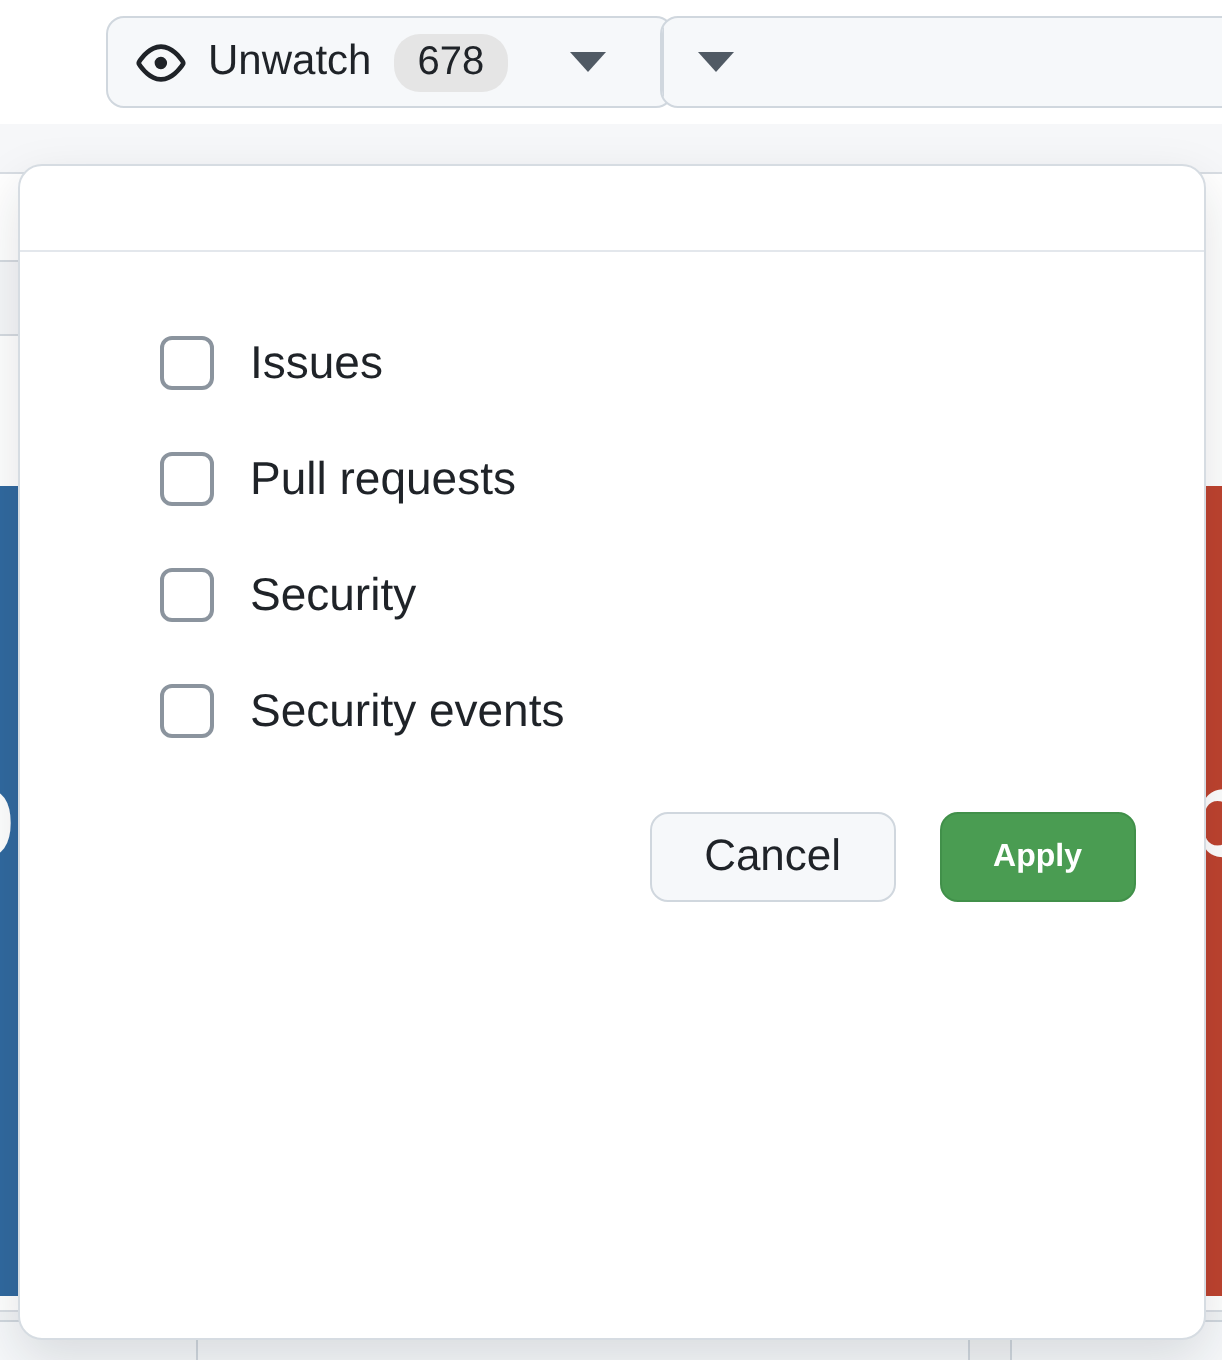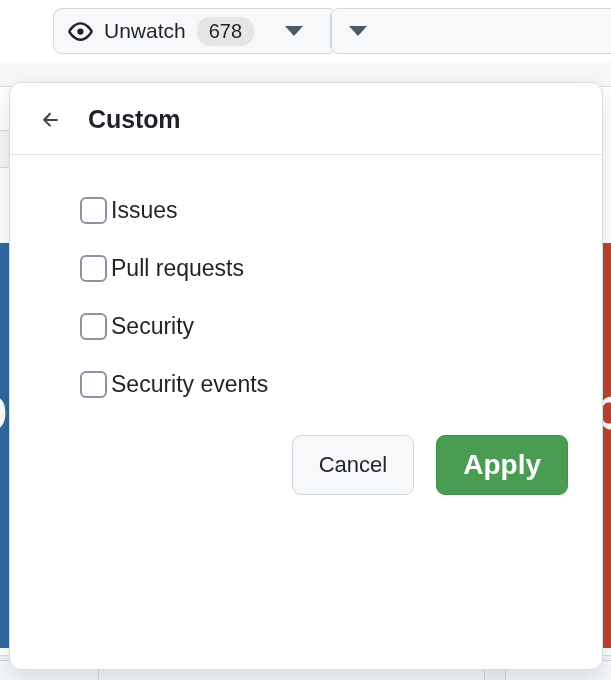--- a/index.html
+++ b/index.html
@@ -210,21 +210,21 @@
     color: #59636e;
     max-width: 490px;
   }
 
   .pop-body {
     padding: 26px 26px 0 70px;
   }
   .option-row {
     display: flex;
     align-items: center;
-    gap: 4px;
+    gap: 18px;
     height: 58px;
     cursor: pointer;
   }
   .cbox {
     width: 27px;
     height: 27px;
     border: 2px solid #8b949e;
     border-radius: 6px;
     box-sizing: border-box;
     background: #ffffff;
@@ -264,21 +264,21 @@
     color: #1f2328;
     background: #f6f8fa;
     border: 1px solid #d0d7de;
     border-radius: 9px;
     padding: 6px 26px;
     cursor: pointer;
     line-height: 1.2;
   }
   .btn-apply {
     font-family: "Liberation Sans", sans-serif;
-    font-size: 28px;
+    font-size: 16px;
     font-weight: bold;
     color: #ffffff;
     background: #4a9c52;
     border: 1px solid #41904a;
     border-radius: 9px;
     padding: 12px 26px;
     cursor: pointer;
     line-height: 1.2;
   }
 </style>
@@ -326,28 +326,20 @@
       <button class="btn-caret divided">
         <span class="caret"></span>
       </button>
     </div>
 
   </div>
 
   <div class="popover">
 
     <div class="pop-header">
-      <div class="pop-title-row">
-        <span class="back-arrow">
-          <svg width="26" height="22" viewBox="0 0 16 16" aria-hidden="true">
-            <path fill="#3d444d" d="M7.78 12.53a.75.75 0 0 1-1.06 0L2.47 8.28a.75.75 0 0 1 0-1.06l4.25-4.25a.75.75 0 0 1 1.06 1.06L4.81 7.25h7.44a.75.75 0 0 1 0 1.5H4.81l2.97 2.97a.75.75 0 0 1 0 1.06Z"></path>
-          </svg>
-        </span>
-        <span class="pop-title">Custom</span>
-      </div>
     </div>
 
     <div class="pop-body">
 
       <div class="option-row">
         <span class="cbox"></span>
         <span class="option-label">Issues</span>
       </div>
 
       <div class="option-row">

